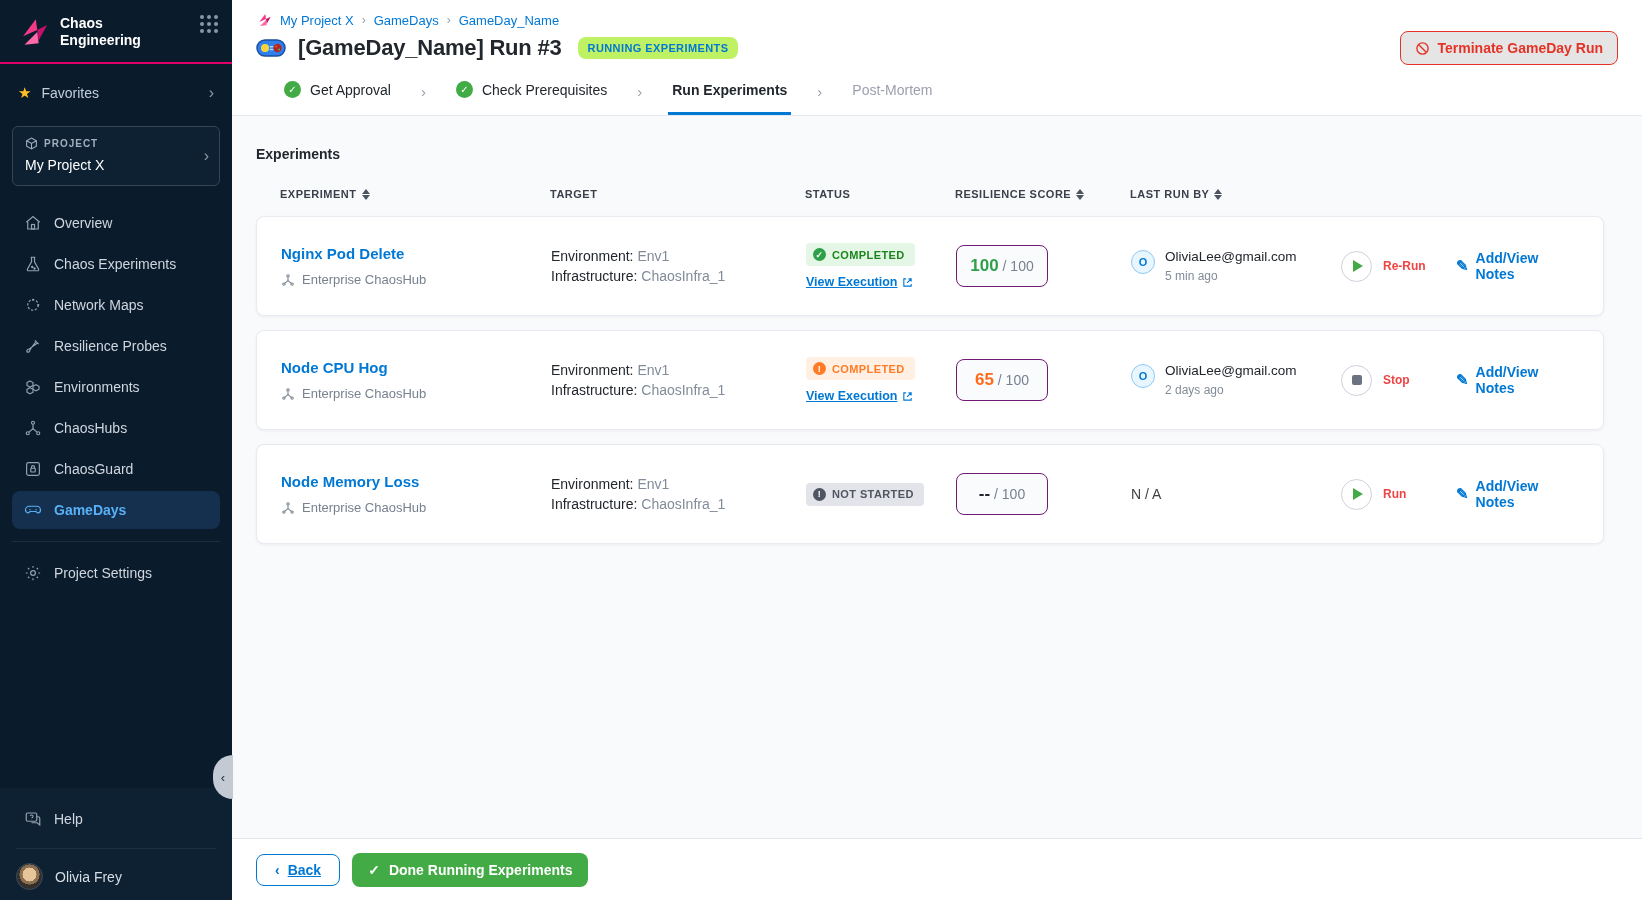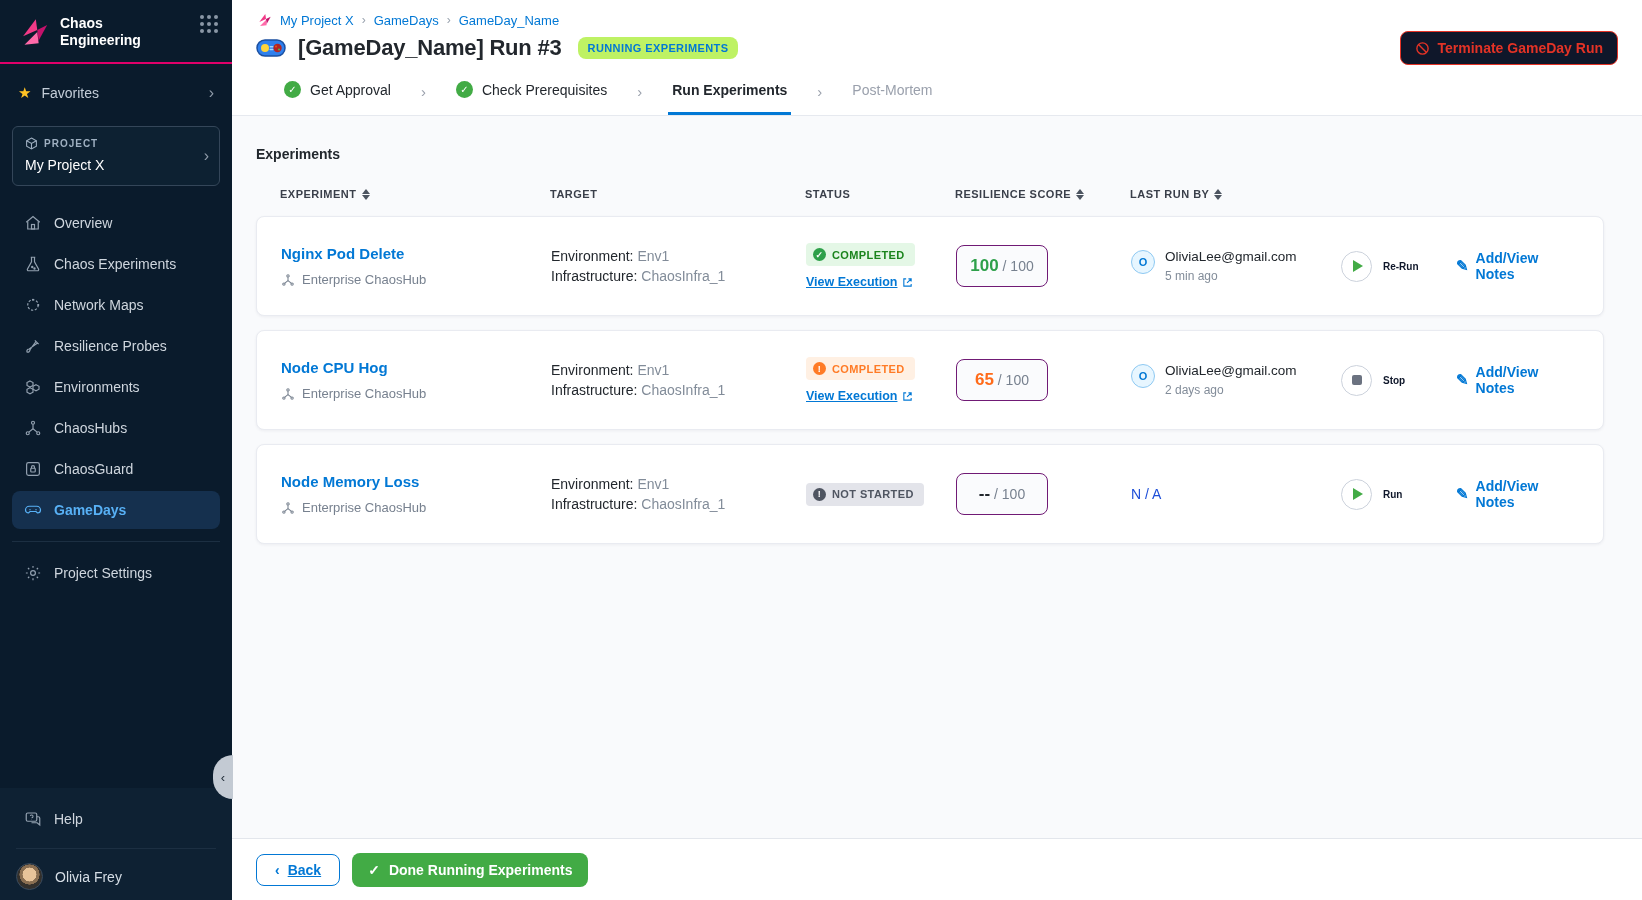--- a/index.html
+++ b/index.html
@@ -39,21 +39,21 @@
 
   
   .main { flex:1; display:flex; flex-direction:column; background:#f9fafc; }
   .main-header { background:#fff; padding:12px 24px 0 24px; border-bottom:1px solid #e6e9ef; }
   .breadcrumb { display:flex; align-items:center; gap:8px; font-size:13px; }
   .breadcrumb a { color:#0278d5; text-decoration:none; cursor:pointer; }
   .crumb-sep { color:#9aa3af; font-size:12px; }
   .title-row { display:flex; align-items:center; gap:12px; margin-top:3px; }
   .page-title { font-size:22px; font-weight:bold; color:#22272d; letter-spacing:-0.2px; }
   .status-pill { background:#bef264; color:#0278d5; font-size:11px; font-weight:bold; letter-spacing:0.4px; padding:5px 10px; border-radius:8px; margin-left:4px; }
-  .terminate-btn { margin-left:auto; display:flex; align-items:center; gap:8px; border:1px solid #e43326; color:#e43326; background:#0f172a; font-size:14px; font-weight:bold; padding:8px 14px; border-radius:8px; cursor:pointer; font-family:inherit; }
+  .terminate-btn { margin-left:auto; display:flex; align-items:center; gap:8px; border:1px solid #e43326; color:#e43326; background:#e5e5e5; font-size:14px; font-weight:bold; padding:8px 14px; border-radius:8px; cursor:pointer; font-family:inherit; }
   .stepper { display:flex; align-items:center; gap:26px; margin-top:16px; padding-left:24px; }
   .step { display:flex; align-items:center; gap:9px; font-size:14px; color:#22272d; padding:0 4px 14px 4px; border-bottom:3px solid transparent; cursor:pointer; }
   .step.active { font-weight:bold; border-bottom-color:#0278d5; }
   .step.pending { color:#9aa0ac; }
   .step-check { width:17px; height:17px; border-radius:50%; background:#42ab45; color:#fff; font-size:10px; display:flex; align-items:center; justify-content:center; }
   .step-sep { color:#9aa0ac; font-size:15px; padding-bottom:14px; }
 
   .content { flex:1; padding:22px 38px 0 24px; overflow:hidden; }
   .section-title { font-size:14px; font-weight:bold; color:#22272d; margin:8px 0 26px 0; }
   .tgrid { display:grid; grid-template-columns:270px 255px 150px 175px 210px 115px 1fr; align-items:center; }
@@ -82,26 +82,26 @@
   .view-exec { color:#0278d5; font-size:12.5px; font-weight:bold; text-decoration:underline; display:flex; align-items:center; gap:5px; cursor:pointer; }
   .score-box { background:#fafbfd; border:1px solid #701a75; border-radius:8px; padding:10px 0; width:92px; text-align:center; font-size:14px; color:#77818f; }
   .score-main { font-size:17px; font-weight:bold; }
   .score-green { color:#2ea04a; }
   .score-orange { color:#ff6b1a; }
   .score-dark { color:#22272d; }
   .runby-cell { display:flex; align-items:flex-start; gap:10px; }
   .o-avatar { width:24px; height:24px; border-radius:50%; background:#e7f6ff; border:1px solid #8ec9f2; color:#0278d5; font-size:11px; font-weight:bold; display:flex; align-items:center; justify-content:center; margin-top:1px; }
   .runby-email { font-size:13.5px; color:#22272d; }
   .runby-time { font-size:12px; color:#828c99; margin-top:5px; }
-  .na-text { color:#1d4ed8; font-size:14px; }
+  .na-text { color:#404040; font-size:14px; }
   .action-cell { display:flex; align-items:center; gap:11px; cursor:pointer; }
   .action-circle { width:31px; height:31px; border-radius:50%; border:1px solid #ccd2dc; background:#fff; display:flex; align-items:center; justify-content:center; }
   .play-tri { width:0; height:0; border-top:6px solid transparent; border-bottom:6px solid transparent; border-left:10px solid #42ab45; margin-left:3px; }
   .stop-sq { width:10px; height:10px; background:#6b7280; border-radius:2px; }
-  .action-label { font-size:10px; font-weight:bold; color:#0f172a;text-align:right; }
+  .action-label { font-size:12px; font-weight:bold; color:#ef4444;text-align:right; }
   .notes-link { color:#0278d5; font-size:14px; font-weight:bold; display:flex; align-items:center; gap:7px; cursor:pointer; }
   .pencil { font-size:15px; }
 
   .footer { background:#fff; border-top:1px solid #e3e6ec; height:62px; display:flex; align-items:center; gap:12px; padding:0 24px; }
   .back-btn { display:flex; align-items:center; gap:8px; border:1.5px solid #0278d5; color:#0278d5; background:#fff; font-size:14px; font-weight:bold; padding:7px 18px; border-radius:8px; cursor:pointer; font-family:inherit; }
   .back-btn u { text-decoration:underline; }
   .done-btn { display:flex; align-items:center; gap:9px; background:#42ab45; color:#fff; border:none; font-size:14px; font-weight:bold; padding:9px 16px; border-radius:8px; cursor:pointer; font-family:inherit; }
   svg { display:block; }
 </style>
 </head>

